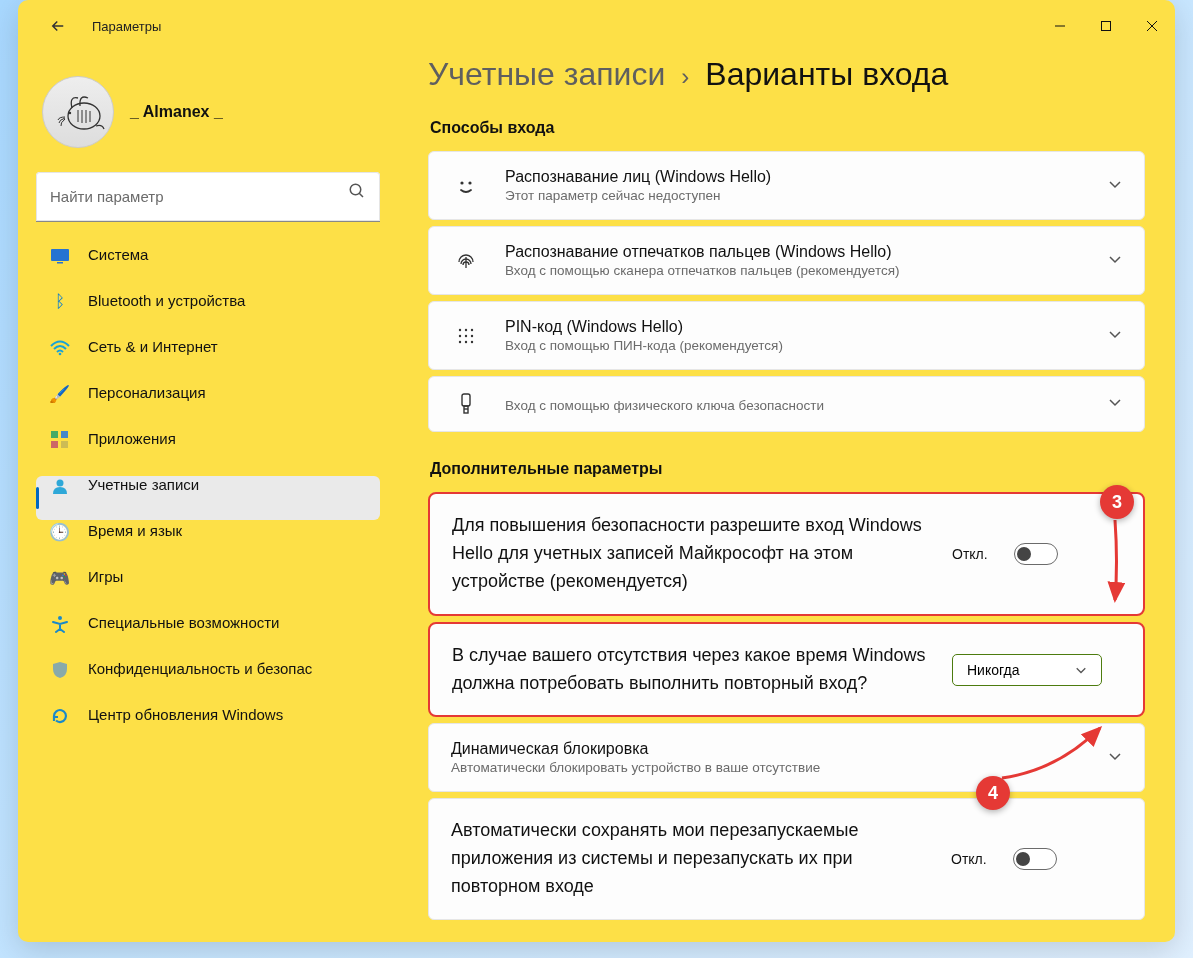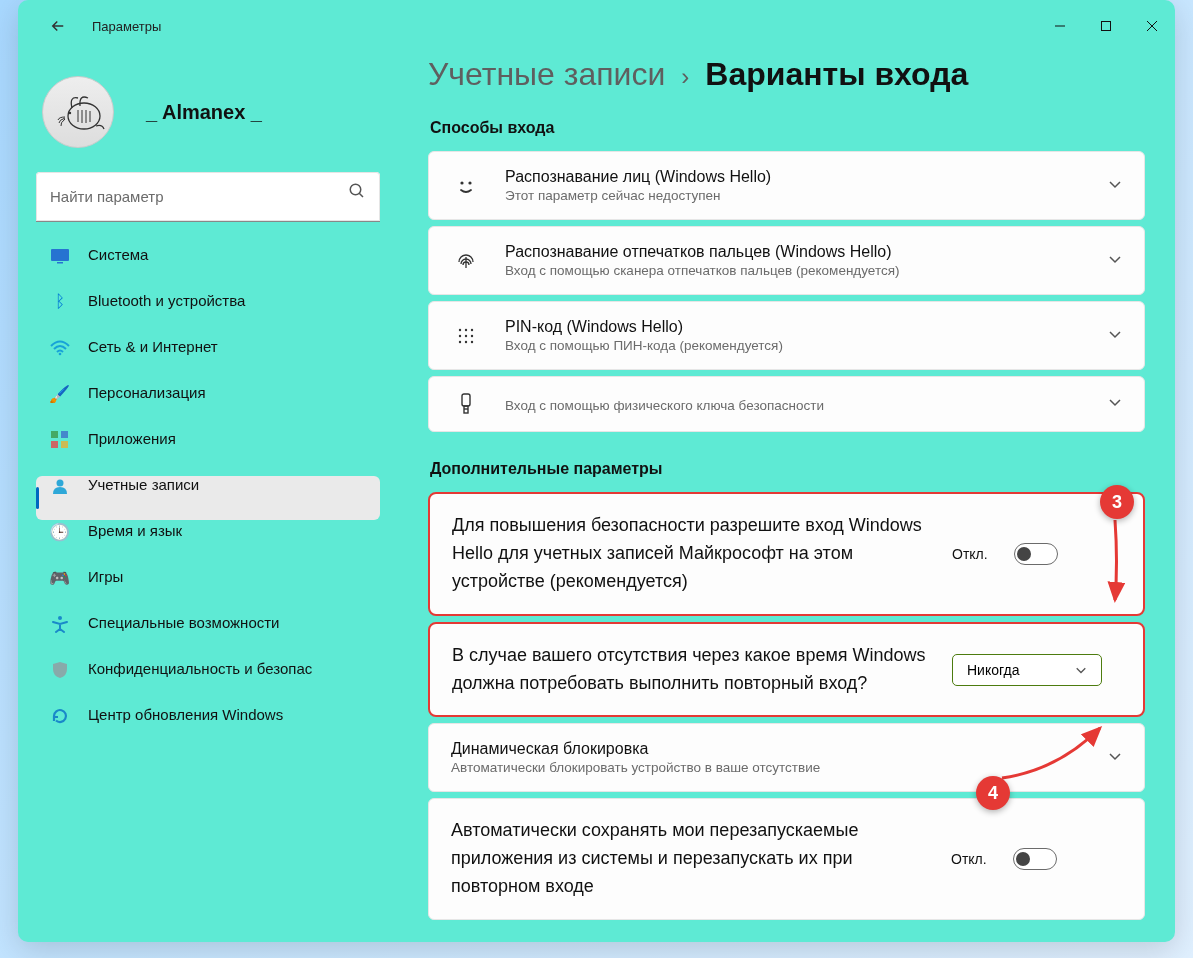--- a/index.html
+++ b/index.html
@@ -8,21 +8,21 @@
     background: linear-gradient(135deg, #a8d8ff 0%, #c5e5ff 50%, #e0f0ff 100%);
     width: 1193px;
     height: 958px;
     overflow: hidden;
     position: relative;
   }
   .window {
     position: absolute;
     left: 18px; top: 0;
     width: 1157px; height: 942px;
-    background: #5eead4;
+    background: #fde047;
     border-radius: 10px;
     box-shadow: 0 8px 30px rgba(0,0,0,.15);
     display: flex;
     flex-direction: column;
     overflow: hidden;
   }
   .titlebar {
     height: 52px;
     display: flex;
     align-items: center;
@@ -51,21 +51,21 @@
   .profile {
     display:flex; align-items:center; gap: 16px;
     padding: 14px 6px 24px 6px;
   }
   .avatar {
     width: 72px; height:72px; border-radius:50%;
     background: linear-gradient(180deg,#eee,#ddd);
     display:flex; align-items:center; justify-content:center;
     border:1px solid #ccc;
   }
-  .username { font-size:20px; font-weight:600; color:#111;margin-left:16px; }
+  .username { font-size:16px; font-weight:600; color:#111; }
   .search {
     position:relative;
     margin-bottom: 24px;
   }
   .search input {
     width:100%; height:50px;
     border:none; border-bottom:1px solid #888;
     background:#fff; border-radius:4px 4px 0 0;
     padding: 0 44px 0 14px;
     font-size:15px; color:#222;
@@ -94,21 +94,21 @@
   .content {
     flex:1; padding: 4px 30px 0 30px;
     overflow-y:auto;
   }
   .breadcrumb {
     display:flex; align-items:baseline; gap: 16px;
     margin-bottom: 26px;
   }
   .bc-parent { font-size:32px; color:#5f5f5f; cursor:pointer; }
   .bc-sep { font-size:24px; color:#5f5f5f; }
-  .bc-current { font-size:32px; font-weight:700; color:#111; }
+  .bc-current { font-size:32px; font-weight:400; color:#111; }
   .section-title { font-size:16px; font-weight:600; color:#111; margin: 10px 0 14px 2px; }
   .cards { display:flex; flex-direction:column; gap:6px; }
   .card {
     border:1px solid #e6e6e6; border-radius:6px;
     background:#fdfdfd;
     padding: 16px 22px;
     display:flex; align-items:center; gap:24px;
     cursor:pointer;
   }
   .card-icon {

